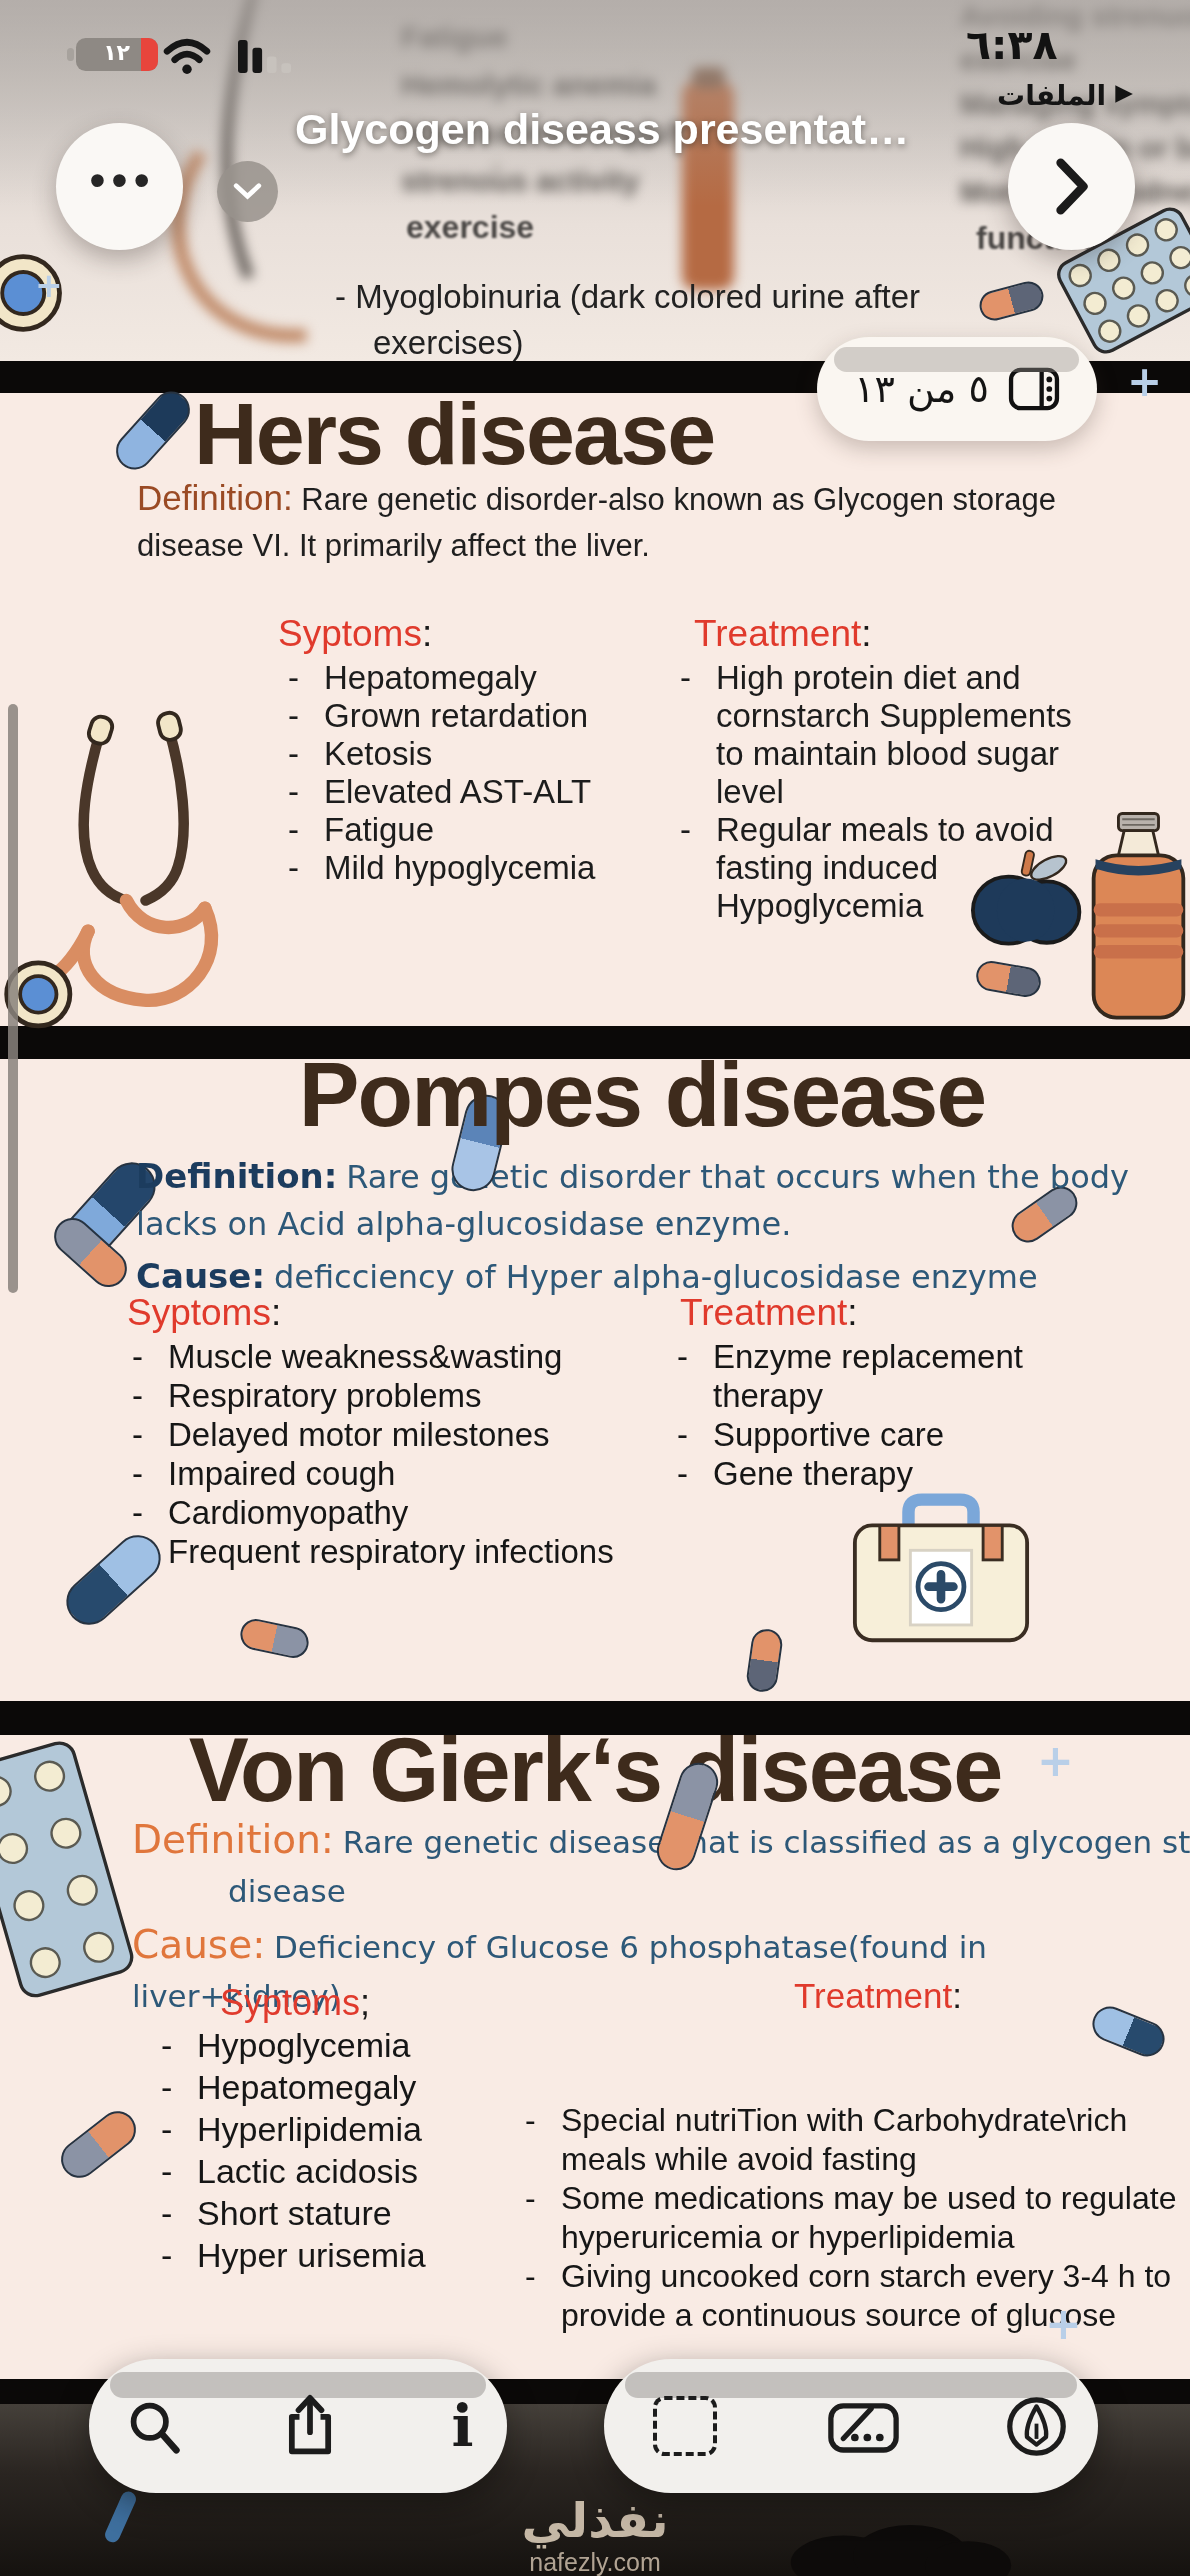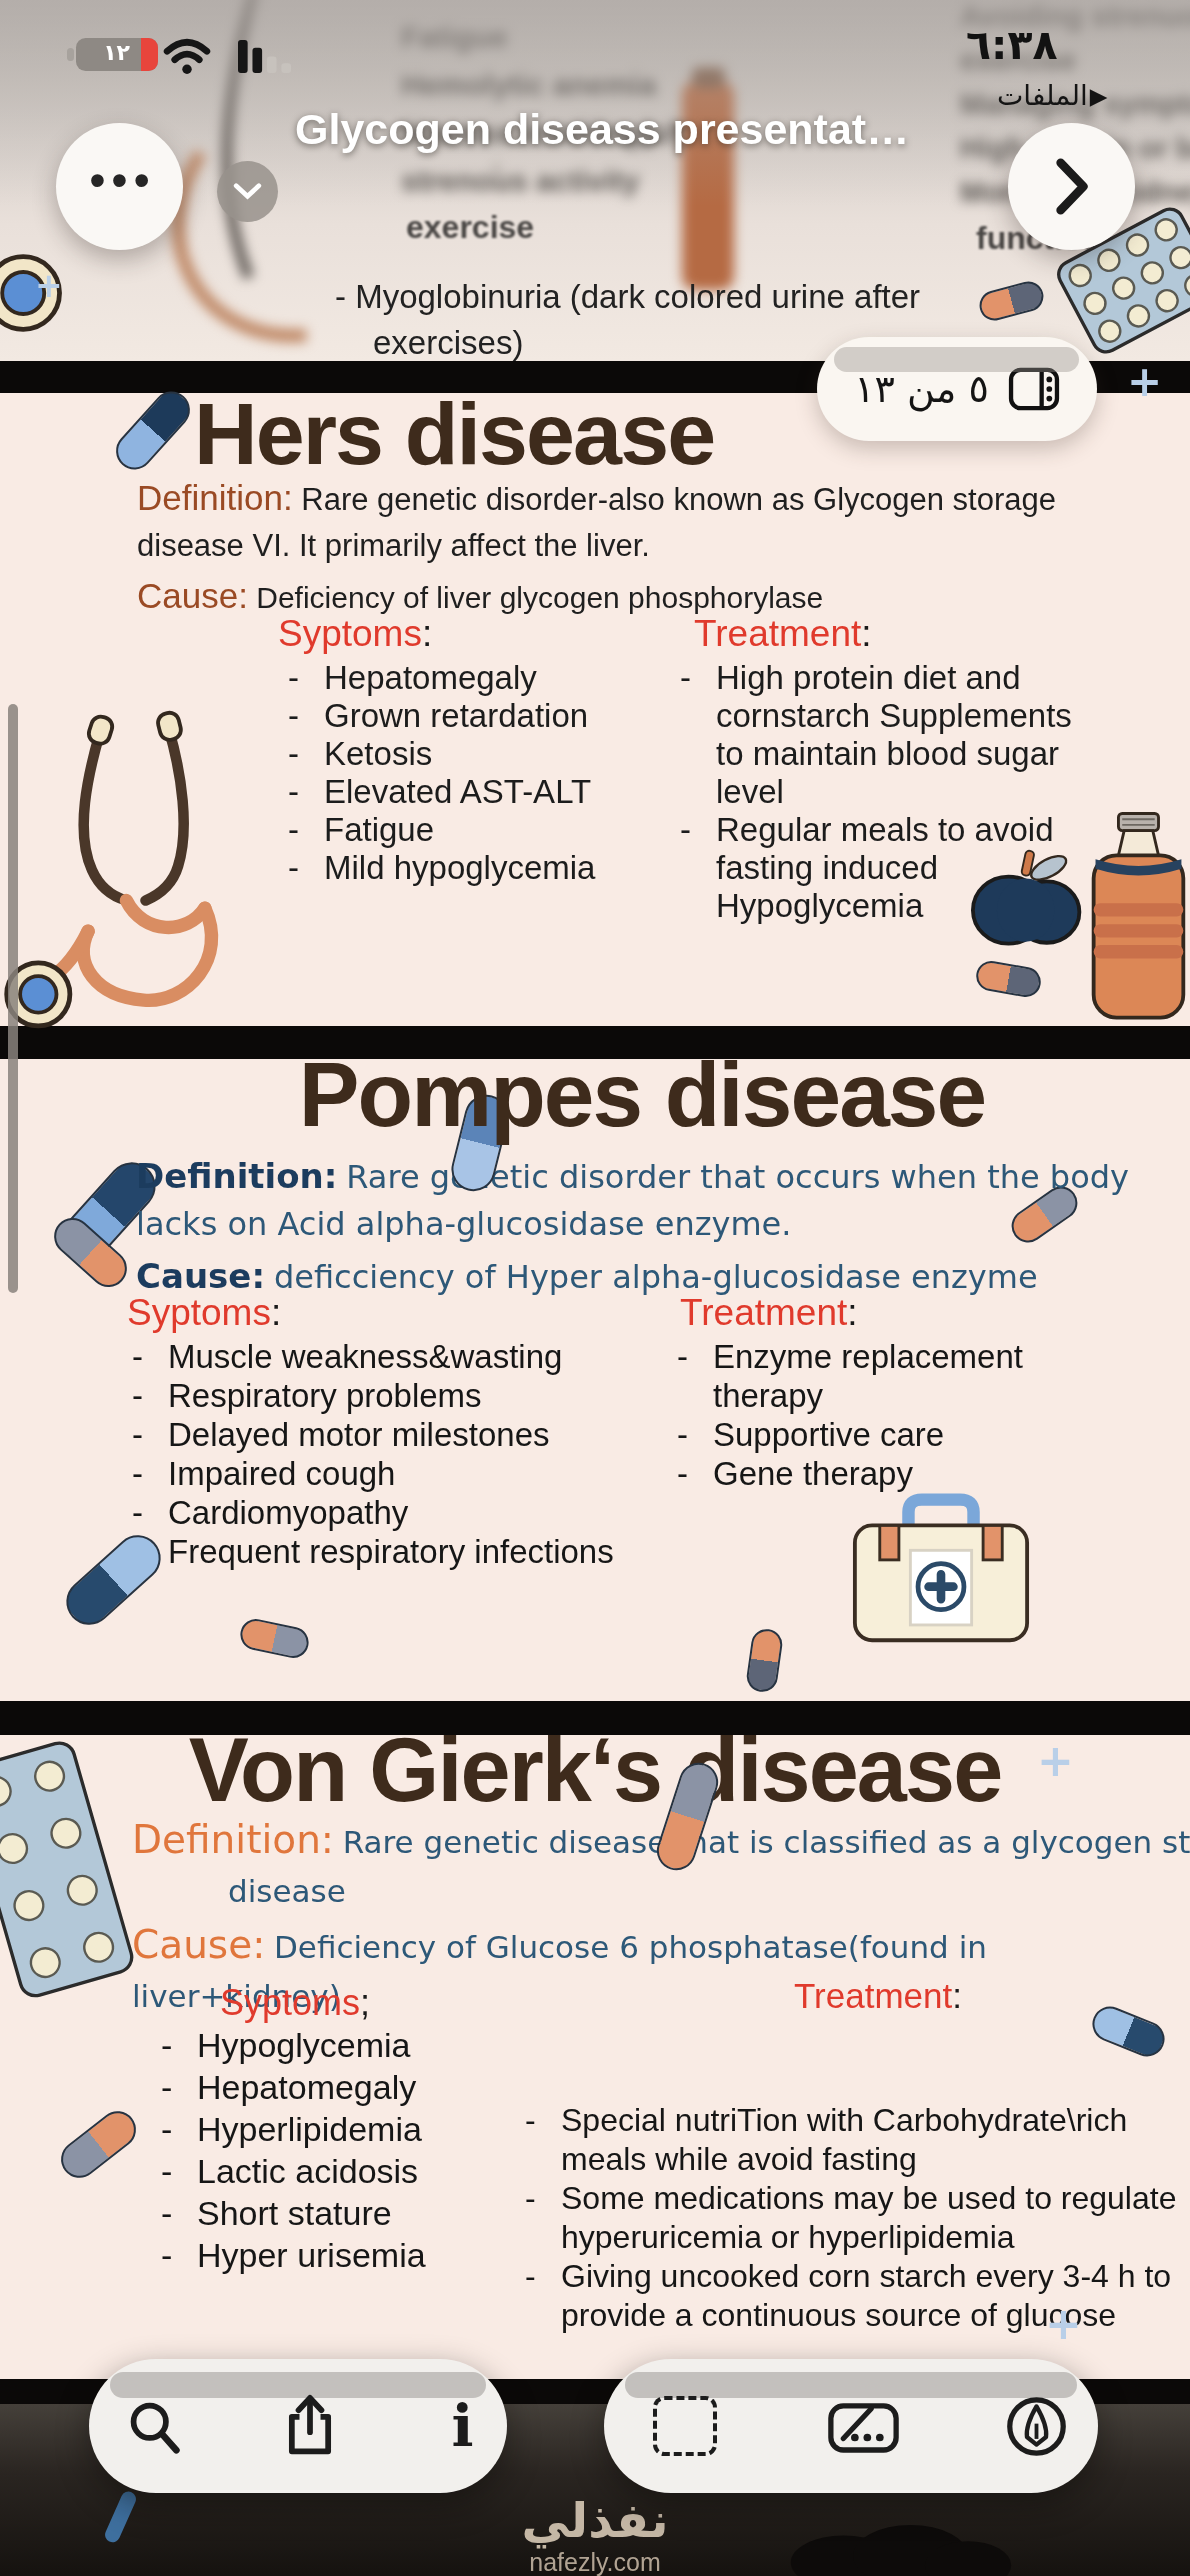--- a/index.html
+++ b/index.html
@@ -19,21 +19,21 @@
          background:linear-gradient(180deg,rgba(178,172,168,.6),rgba(178,172,168,0));}
 
   
   .arabic{font-family:"DejaVu Sans",sans-serif;}
   .battery{width:92px;height:33px;}
   .battery .cap{position:absolute;left:0;top:9.6px;width:6.7px;height:13.4px;border-radius:3.8px;background:#a7a29d;}
   .battery .body{position:absolute;left:8.6px;top:0;width:82px;height:33px;border-radius:9.6px;background:#8e8984;overflow:hidden;}
   .battery .red{position:absolute;right:0;top:0;width:16.3px;height:33px;background:#e8453c;}
   .battery .pct{position:absolute;left:8.6px;top:1.9px;width:82px;text-align:center;color:#fff;font-size:22px;font-weight:bold;}
   .time{font-size:41px;font-weight:bold;color:#121212;}
-  .files-back{display:flex;align-items:center;gap:2px;font-size:28px;color:#141414;font-weight:400;}
+  .files-back{display:flex;align-items:flex-start;gap:9px;font-size:28px;color:#141414;font-weight:700;}
 
   
   .nav-circle{border-radius:50%;background:#faf8f5;box-shadow:0 9.6px 25px rgba(40,30,25,.30);
               display:flex;align-items:center;justify-content:center;}
   .more-dots{font-size:44px;letter-spacing:6.7px;color:#262626;font-weight:bold;padding-left:6.7px;margin-top:-13.4px;}
   .chev-circle{border-radius:50%;background:rgba(152,146,140,.85);display:flex;align-items:center;justify-content:center;}
   .doc-title{font-size:43px;font-weight:bold;color:#fff;text-shadow:0 1.9px 7.7px rgba(30,25,20,.55);white-space:nowrap;}
 
   
   .page-badge{width:280px;height:104px;border-radius:52px;background:#faf6f1;
@@ -199,24 +199,20 @@
   </div>
 
   <div class="abs slide" style="top:393px;height:633px"></div>
   <span class="pill" style="left:107px;top:412px;width:88px;height:33px;transform:rotate(-48deg);background:linear-gradient(90deg,#8fb4e0 50%,#1d3a5a 50%)"></span>
   <div class="abs slide-title" style="left:194px;top:383px;font-size:88px">Hers disease</div>
 
   <div class="abs def-row" style="left:137px;top:463px;width:1030px;font-size:31px">
     <span class="lbl-sienna">Definition</span><span class="lbl-sienna">:</span>
     <span class="body-dark">Rare genetic disorder-also known as Glycogen storage disease VI. It primarily affect the liver.</span>
   </div>
-  <div class="abs cause-row" style="left:137px;top:561px;width:1030px;font-size:30px">
-    <span class="lbl-sienna">Cause</span><span class="lbl-sienna">:</span>
-    <span class="body-dark">Deficiency of liver glycogen phosphorylase</span>
-  </div>
 
   <div class="abs hdr-red" style="left:278px;top:613px"><span>Syptoms</span><span class="hdr-sep">:</span></div>
   <div class="abs list-hers" style="left:288px;top:659px;width:450px">
       <div class="li-row">
         <span class="dash">-</span>
         <span class="li-text">Hepatomegaly</span>
       </div>
       <div class="li-row">
         <span class="dash">-</span>
         <span class="li-text">Grown retardation</span>

